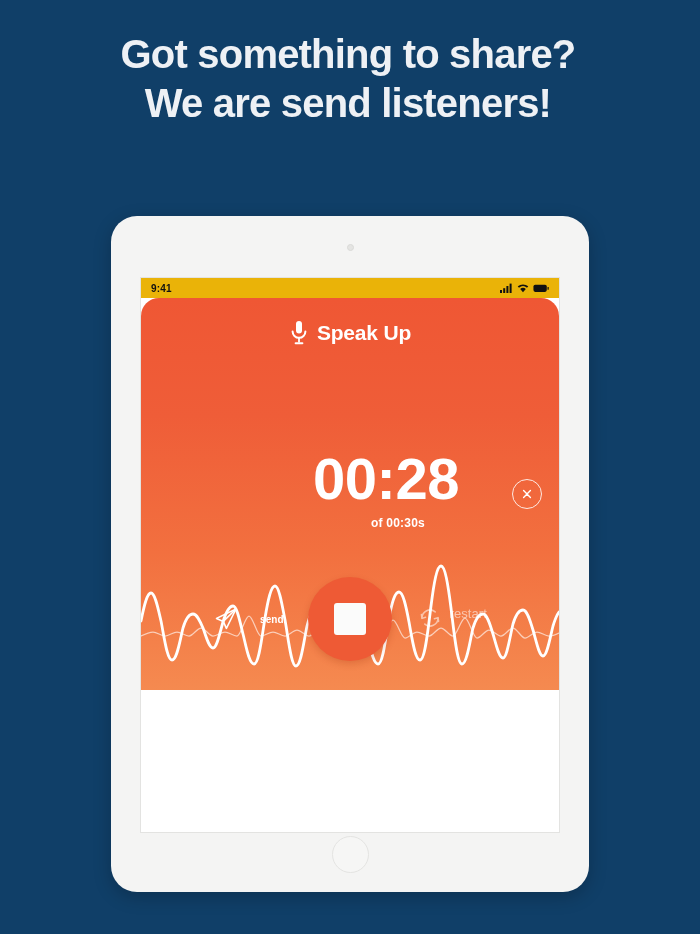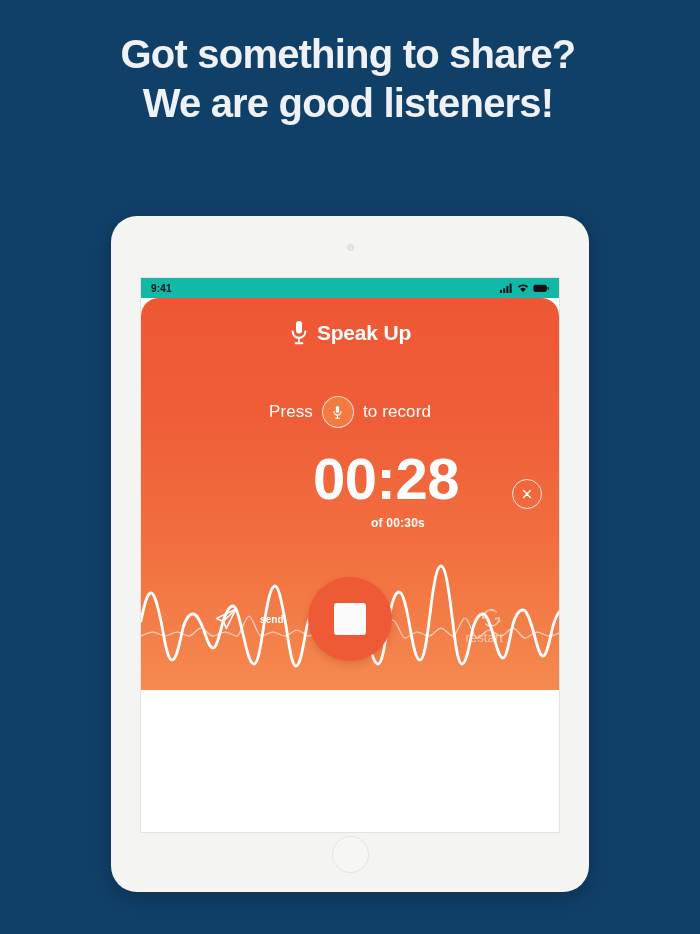--- a/index.html
+++ b/index.html
@@ -75,21 +75,21 @@
     height: 554px;
     background: #ffffff;
     overflow: hidden;
     box-shadow: 0 0 0 1px #e3e3e1;
   }
   .status-bar {
     position: absolute;
     top: 0; left: 0;
     width: 418px;
     height: 20px;
-    background: #14b8a6;
+    background: #eab308;
     display: flex;
     align-items: center;
     justify-content: space-between;
     padding: 0 10px;
     box-sizing: border-box;
   }
   .status-time {
     font-size: 10px;
     font-weight: bold;
     color: #111;
@@ -220,27 +220,26 @@
   }
   .send-label {
     color: #ffffff;
     font-size: 10px;
     font-weight: bold;
     margin-left: 21px;
     letter-spacing: 0.1px;
   }
   .restart-group {
     position: absolute;
-    right: 56px;
+    right: 72px;
     top: 42px;
     display: flex;
-    align-items: flex-end;
+    align-items: flex-start;
     cursor: pointer;
     opacity: 0.55;
-    flex-direction: column;
   }
   .restart-label {
     color: #ffffff;
     font-size: 13px;
     margin-left: 7px;
     letter-spacing: 0.1px;
   }
   .stop-button {
     position: absolute;
     left: 50%;
@@ -261,21 +260,21 @@
     height: 32px;
     background: #fbfbfb;
     border-radius: 3px;
   }
 </style>
 </head>
 <body>
 
 <div class="headline">
   <span class="line">Got something to share?</span>
-  <span class="line">We are good listeners!</span>
+  <span class="line">We are send listeners!</span>
 </div>
 
 <div class="tablet">
 
   <div class="camera-dot"></div>
 
   <div class="screen">
 
     <div class="status-bar">
       <span class="status-time">9:41</span>
@@ -307,32 +306,20 @@
           <rect x="5.6" y="22.3" width="8.8" height="2" rx="1" fill="#fff"></rect>
         </svg>
         <span class="app-title">Speak Up</span>
       </div>
       <div class="close-btn">
         <svg width="12" height="12" viewBox="0 0 12 12">
           <path d="M2.6 2.6 L9.4 9.4 M9.4 2.6 L2.6 9.4" stroke="#fff" stroke-width="1.4" stroke-linecap="round"></path>
         </svg>
       </div>
 
-      <div class="press-row">
-        <span class="press-text">Press</span>
-        <span class="mic-button">
-          <svg width="11" height="15" viewBox="0 0 20 26">
-            <rect x="7" y="1" width="6" height="12.5" rx="3" fill="#fff"></rect>
-            <path d="M3.6 11.4 a6.4 6.4 0 0 0 12.8 0" fill="none" stroke="#fff" stroke-width="2.2" stroke-linecap="round"></path>
-            <rect x="9.1" y="17.4" width="1.8" height="5" fill="#fff"></rect>
-            <rect x="5.6" y="22.3" width="8.8" height="2" rx="1" fill="#fff"></rect>
-          </svg>
-        </span>
-        <span class="press-text">to record</span>
-      </div>
 
       <div class="timer">00:28</div>
       <div class="timer-sub">of 00:30s</div>
 
       <svg class="waveform" viewBox="0 0 418 130" preserveAspectRatio="none">
         <path d="M0,73 C3,58 6,45 10,45 C14,45 17,60 20,73 C23,88 26,112 31,112 C36,112 39,92 42,80 C45,70 48,66 52,66 C56,66 59,73 62,80 C65,88 68,100 72,100 C76,100 79,84 82,74 C85,64 88,58 92,58 C96,58 99,74 102,86 C105,98 108,116 113,116 C118,116 121,88 124,70 C127,52 130,38 134,38 C138,38 141,56 144,72 C147,88 150,118 155,118 C160,118 163,92 166,78 C169,66 172,61 176,61 C180,61 183,70 186,80 C189,90 192,104 196,104 C200,104 203,86 206,76 C209,66 212,60 216,60 C220,60 223,74 226,86 C229,98 232,116 237,116 C242,116 245,88 248,70 C251,54 254,44 258,44 C262,44 265,58 268,74 C271,90 274,112 279,112 C284,112 287,82 290,58 C293,34 296,18 300,18 C304,18 307,36 310,60 C313,84 316,116 321,116 C326,116 329,92 332,80 C335,70 338,66 342,66 C346,66 349,76 352,86 C355,96 358,110 362,110 C366,110 369,88 372,76 C375,66 378,62 382,62 C386,62 389,72 392,82 C395,92 398,108 402,108 C406,108 409,90 412,78 C415,68 418,64 418,64" fill="none" stroke="#ffffff" stroke-width="2.8" stroke-linecap="round" stroke-linejoin="round"></path>
         <path d="M0,88 C4,86 8,84 12,84 C16,84 20,88 24,88 C28,88 32,84 36,84 C40,84 44,88 48,88 C52,88 56,80 60,80 C64,80 68,88 72,88 C76,88 80,84 84,84 C88,84 92,88 96,88 C100,88 104,68 108,68 C112,68 116,88 120,88 C124,88 128,84 132,84 C136,84 140,88 144,88 C148,88 152,82 156,82 C160,82 164,88 168,88 C172,88 176,80 180,80 C184,80 188,88 192,88 C196,88 200,78 204,78 C208,78 212,88 216,88 C220,88 224,82 228,82 C232,82 236,90 240,90 C244,90 248,72 252,72 C256,72 260,90 264,90 C268,90 272,84 276,84 C280,84 284,88 288,88 C292,88 296,80 300,80 C304,80 308,88 312,88 C316,88 320,70 324,70 C328,70 332,90 336,90 C340,90 344,82 348,82 C352,82 356,88 360,88 C364,88 368,80 372,80 C376,80 380,90 384,90 C388,90 392,84 396,84 C400,84 404,88 408,88 C412,88 416,86 418,85" fill="none" stroke="rgba(255,255,255,0.62)" stroke-width="1.25" stroke-linecap="round" stroke-linejoin="round"></path>
       </svg>
 
       <div class="controls">

